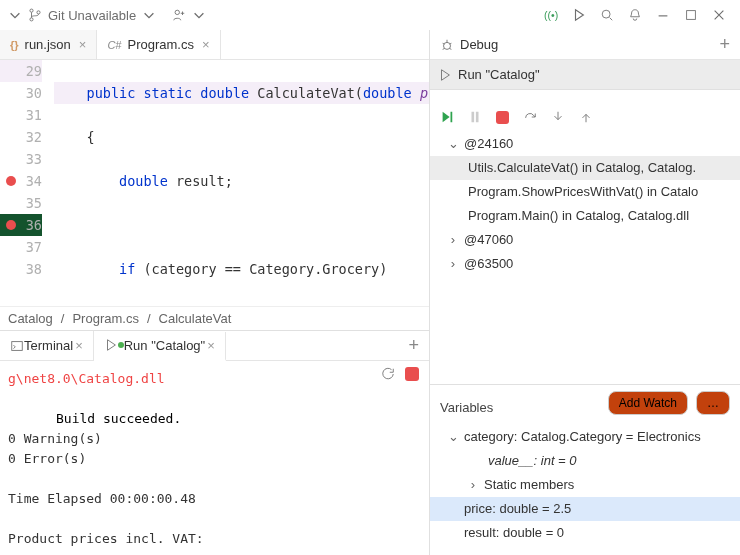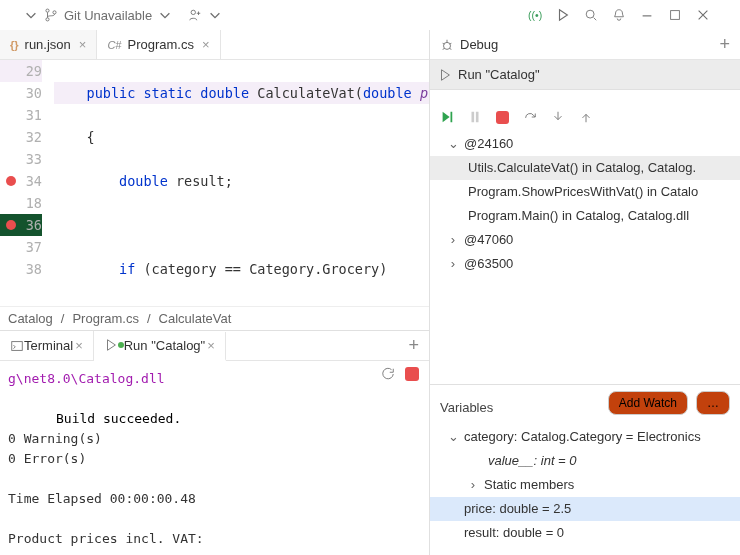--- a/index.html
+++ b/index.html
@@ -1,20 +1,20 @@
 <!DOCTYPE html>
 <html><head>
 <meta charset="utf-8">
 <style>
   * { box-sizing: border-box; margin: 0; padding: 0; }
   body { font-family: -apple-system, "Segoe UI", sans-serif; font-size: 13px; color: #333; background: #fff; width: 740px; height: 555px; overflow: hidden; display: flex; flex-direction: column; }
   .mono { font-family: "Consolas", "Menlo", monospace; }
 
   
-  .topbar { height: 30px; display: flex; align-items: center; padding: 0 24px; gap: 4px; }
+  .topbar { height: 30px; display: flex; align-items: center; padding: 0 8px; gap: 4px; }
   .topbar-left { display: flex; align-items: center; gap: 6px; }
   .topbar-right { margin-left: auto; display: flex; align-items: center; gap: 14px; padding-right: 6px; }
   .icon { display: inline-flex; align-items: center; justify-content: center; color: #6e6e6e; }
   .icon svg { width: 14px; height: 14px; }
   .git-label { color: #6e6e6e; font-size: 13px; }
   .chev { width: 10px; height: 10px; }
 
   
   .main { flex: 1; display: grid; grid-template-columns: 430px 1fr; grid-template-rows: 1fr; min-height: 0; }
   .left { display: flex; flex-direction: column; border-right: 1px solid #e0e0e0; min-height: 0; }
@@ -171,21 +171,21 @@
     </div>
 
     <div class="editor mono">
       <div class="gutter">
         <div class="gutter-line cur-line"><span>29</span></div>
         <div class="gutter-line"><span>30</span></div>
         <div class="gutter-line"><span>31</span></div>
         <div class="gutter-line"><span>32</span></div>
         <div class="gutter-line"><span>33</span></div>
         <div class="gutter-line"><span class="bp"></span><span>34</span></div>
-        <div class="gutter-line"><span>18</span></div>
+        <div class="gutter-line"><span>35</span></div>
         <div class="gutter-line step-line"><span class="bp"></span><span>36</span></div>
         <div class="gutter-line"><span>37</span></div>
         <div class="gutter-line"><span>38</span></div>
       </div>
       <div class="code">
 <div class="code-line cur-line">    <span class="kw">public</span> <span class="kw">static</span> <span class="kw">double</span> <span class="nm">CalculateVat</span>(<span class="kw">double</span> <span class="vr">pri</span></div>
 <div class="code-line">    <span>{</span></div>
 <div class="code-line">        <span class="kw">double</span> <span class="nm">result;</span></div>
 <div class="code-line"> </div>
 <div class="code-line">        <span class="kw">if</span> <span>(category</span> <span>==</span> <span>Category.Grocery)</span></div>
@@ -228,21 +228,21 @@
       <div class="term mono">
         <div class="term-toolbar">
           <span class="icon">
               <svg viewBox="0 0 16 16">
                 <path d="M12 3a6 6 0 10 2 5" fill="none" stroke="currentColor"></path>
                 <path d="M14 2v4h-4" fill="none" stroke="currentColor"></path>
               </svg>
             </span>
           <span class="stopbtn"></span>
         </div>
-<div style="color:#a21caf">g\net8.0\Catalog.dll</div>
+<div style="color:#ef4444">g\net8.0\Catalog.dll</div>
 <div>&nbsp;</div>
 <div class="green">Build succeeded.</div>
 <div>    0 Warning(s)</div>
 <div>    0 Error(s)</div>
 <div>&nbsp;</div>
 <div>Time Elapsed 00:00:00.48</div>
 <div>&nbsp;</div>
 <div>Product prices incl. VAT:</div>
       </div>
     </div>

